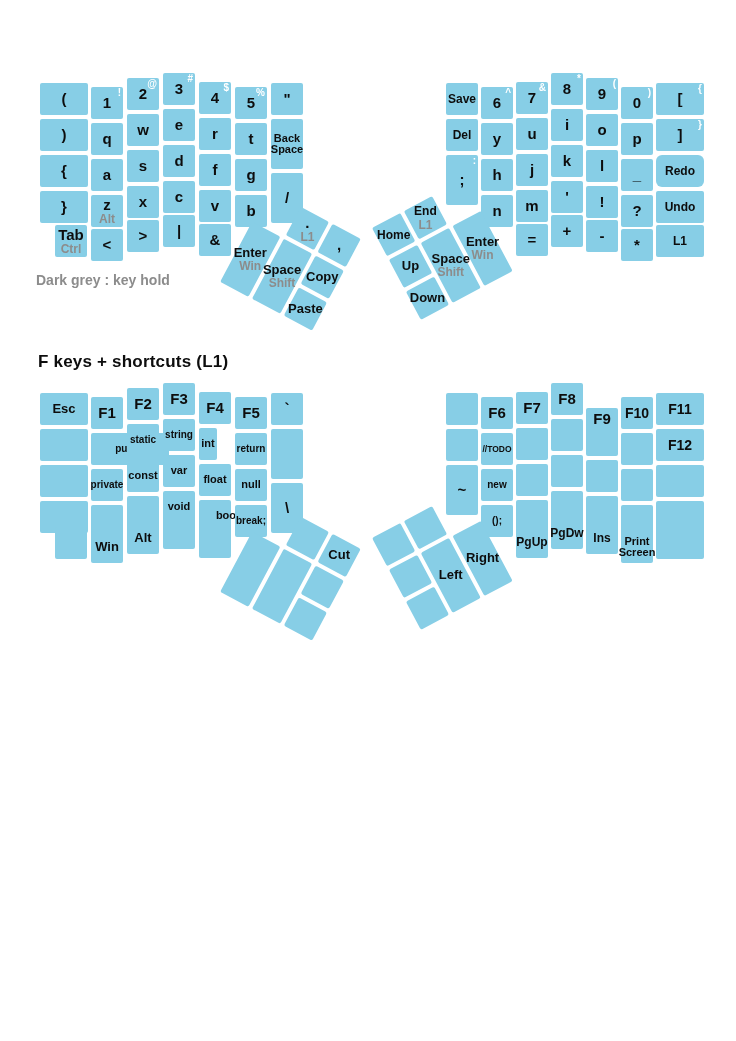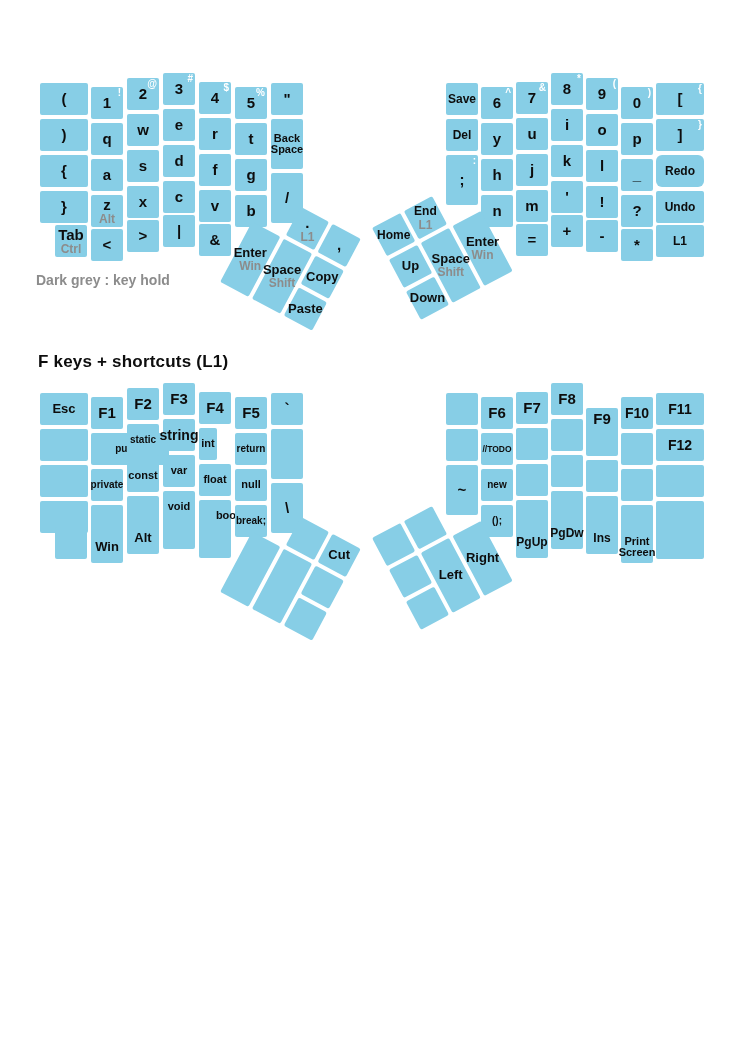--- a/index.html
+++ b/index.html
@@ -474,21 +474,21 @@
             <div class="tap" style="font-size: 10px;">public</div>
           </div>
         </div>
         <div class="key" style="left: 127px; top: 424px; width: 32px; height: 32px;">
           <div class="lab">
             <div class="tap" style="font-size: 10px;">static</div>
           </div>
         </div>
         <div class="key" style="left: 163px; top: 419px; width: 32px; height: 32px;">
           <div class="lab">
-            <div class="tap" style="font-size: 14px;">string</div>
+            <div class="tap" style="font-size: 10px;">string</div>
           </div>
         </div>
         <div class="key" style="left: 199px; top: 428px; width: 18px; height: 32px;">
           <div class="lab">
             <div class="tap" style="font-size: 11px;">int</div>
           </div>
         </div>
         <div class="key" style="left: 235px; top: 433px; width: 32px; height: 32px;">
           <div class="lab">
             <div class="tap" style="font-size: 10px;">return</div>

